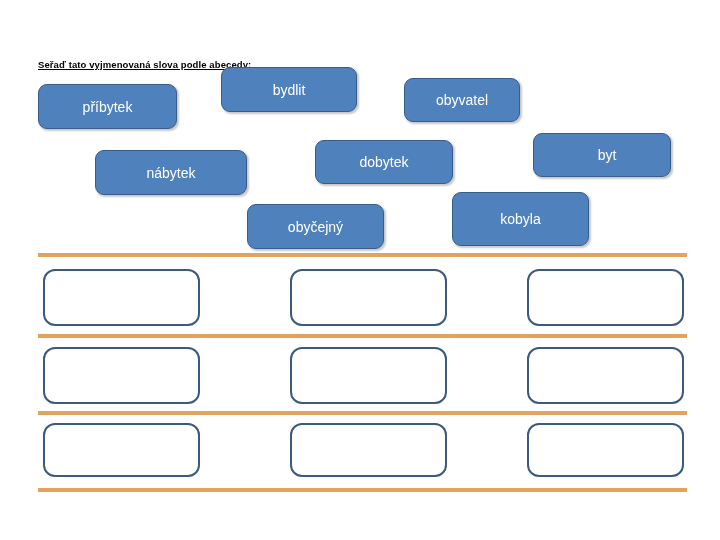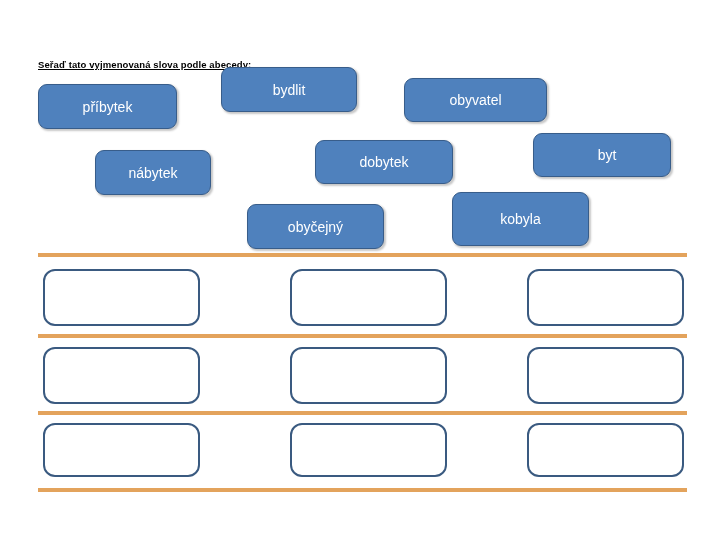--- a/index.html
+++ b/index.html
@@ -71,22 +71,22 @@
 </head>
 <body>
 
 <div id="slide">
 
   <div class="title">Seřaď tato vyjmenovaná slova podle abecedy:</div>
 
   <div id="chips-layer">
       <div class="chip" style="left: 38px; top: 84px; width: 139px; height: 45px;">příbytek</div>
       <div class="chip" style="left: 221px; top: 67px; width: 136px; height: 45px;">bydlit</div>
-      <div class="chip" style="left: 404px; top: 78px; width: 143px; height: 44px;">obyvatel</div>
-      <div class="chip" style="left: 95px; top: 150px; width: 116px; height: 45px;">nábytek</div>
+      <div class="chip" style="left: 404px; top: 78px; width: 116px; height: 44px;">obyvatel</div>
+      <div class="chip" style="left: 95px; top: 150px; width: 152px; height: 45px;">nábytek</div>
       <div class="chip" style="left: 315px; top: 140px; width: 138px; height: 44px; text-align: right;">dobytek</div>
       <div class="chip" style="left: 533px; top: 133px; width: 138px; height: 44px; padding-left: 10px;">byt</div>
       <div class="chip" style="left: 247px; top: 192px; width: 137px; height: 45px; margin-top: 12px;">obyčejný</div>
       <div class="chip" style="left: 452px; top: 192px; width: 137px; height: 54px;">kobyla</div>
     </div>
 
   <div id="rules-layer">
       <div class="rule" style="top: 253px; background: rgb(227, 163, 92);"></div>
       <div class="rule" style="top: 334px; background: rgb(227, 163, 92);"></div>
       <div class="rule" style="top: 411px; background: rgb(227, 163, 92);"></div>

